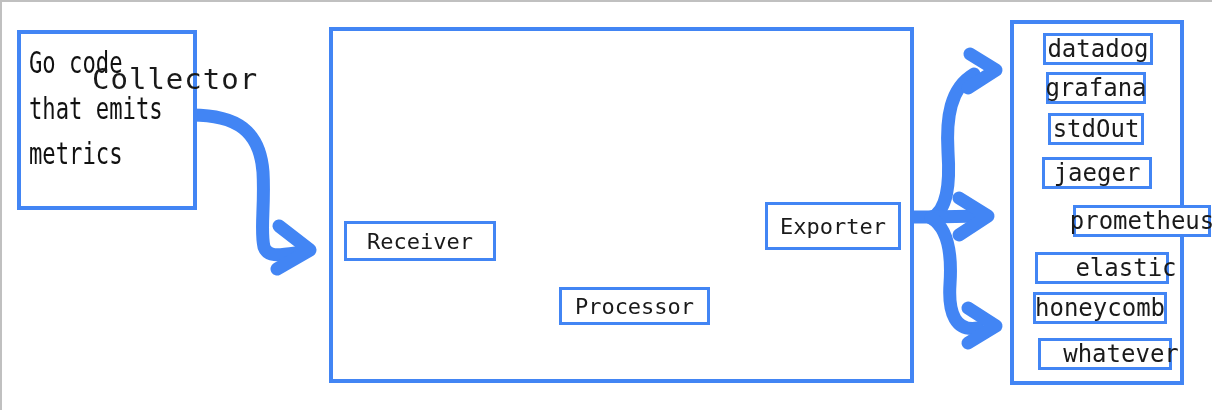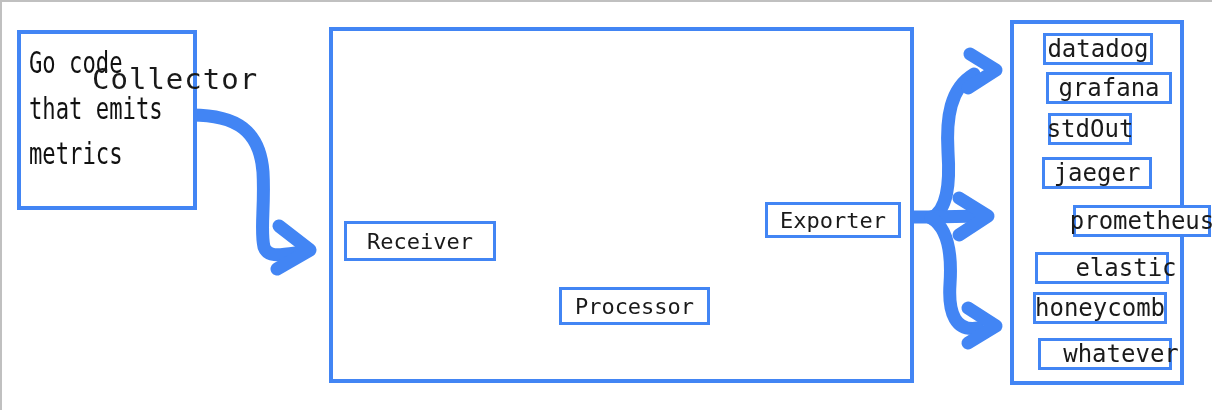--- a/index.html
+++ b/index.html
@@ -95,21 +95,21 @@
     top: 285px;
     width: 151px;
     height: 38px;
     font-size: 22px;
     border-width: 3px;
   }
   #exporter {
     left: 763px;
     top: 200px;
     width: 136px;
-    height: 36px;
+    height: 48px;
     font-size: 22px;
     border-width: 3px;
     text-align: center;
   }
   
   #backends {
     left: 1008px;
     top: 18px;
     width: 174px;
     height: 365px;
@@ -172,21 +172,21 @@
 
   <div class="node" id="receiver">Receiver</div>
 
   <div class="node" id="processor">Processor</div>
 
   <div class="node" id="exporter">Exporter</div>
 
   <div class="container-box" id="backends"></div>
 
   <div class="backend-item" style="left:1041px; top:31px; width:110px;">datadog</div>
-  <div class="backend-item" style="left:1044px; top:70px; width:126px;">grafana</div>
-  <div class="backend-item" style="left:1046px; top:111px; width:84px;">stdOut</div>
+  <div class="backend-item" style="left:1044px; top:70px; width:100px;">grafana</div>
+  <div class="backend-item" style="left:1046px; top:111px; width:96px;">stdOut</div>
   <div class="backend-item" style="left:1040px; top:155px; width:110px;">jaeger</div>
   <div class="backend-item" style="left:1035px; top:203px; width:138px;margin-left:36px;">prometheus</div>
   <div class="backend-item" style="left:1033px; top:250px; width:134px;padding-left:48px;">elastic</div>
   <div class="backend-item" style="left:1031px; top:290px; width:134px;">honeycomb</div>
   <div class="backend-item" style="left:1036px; top:336px; width:134px;padding-left:32px;">whatever</div>
 
 </div>
 
 </body></html>

